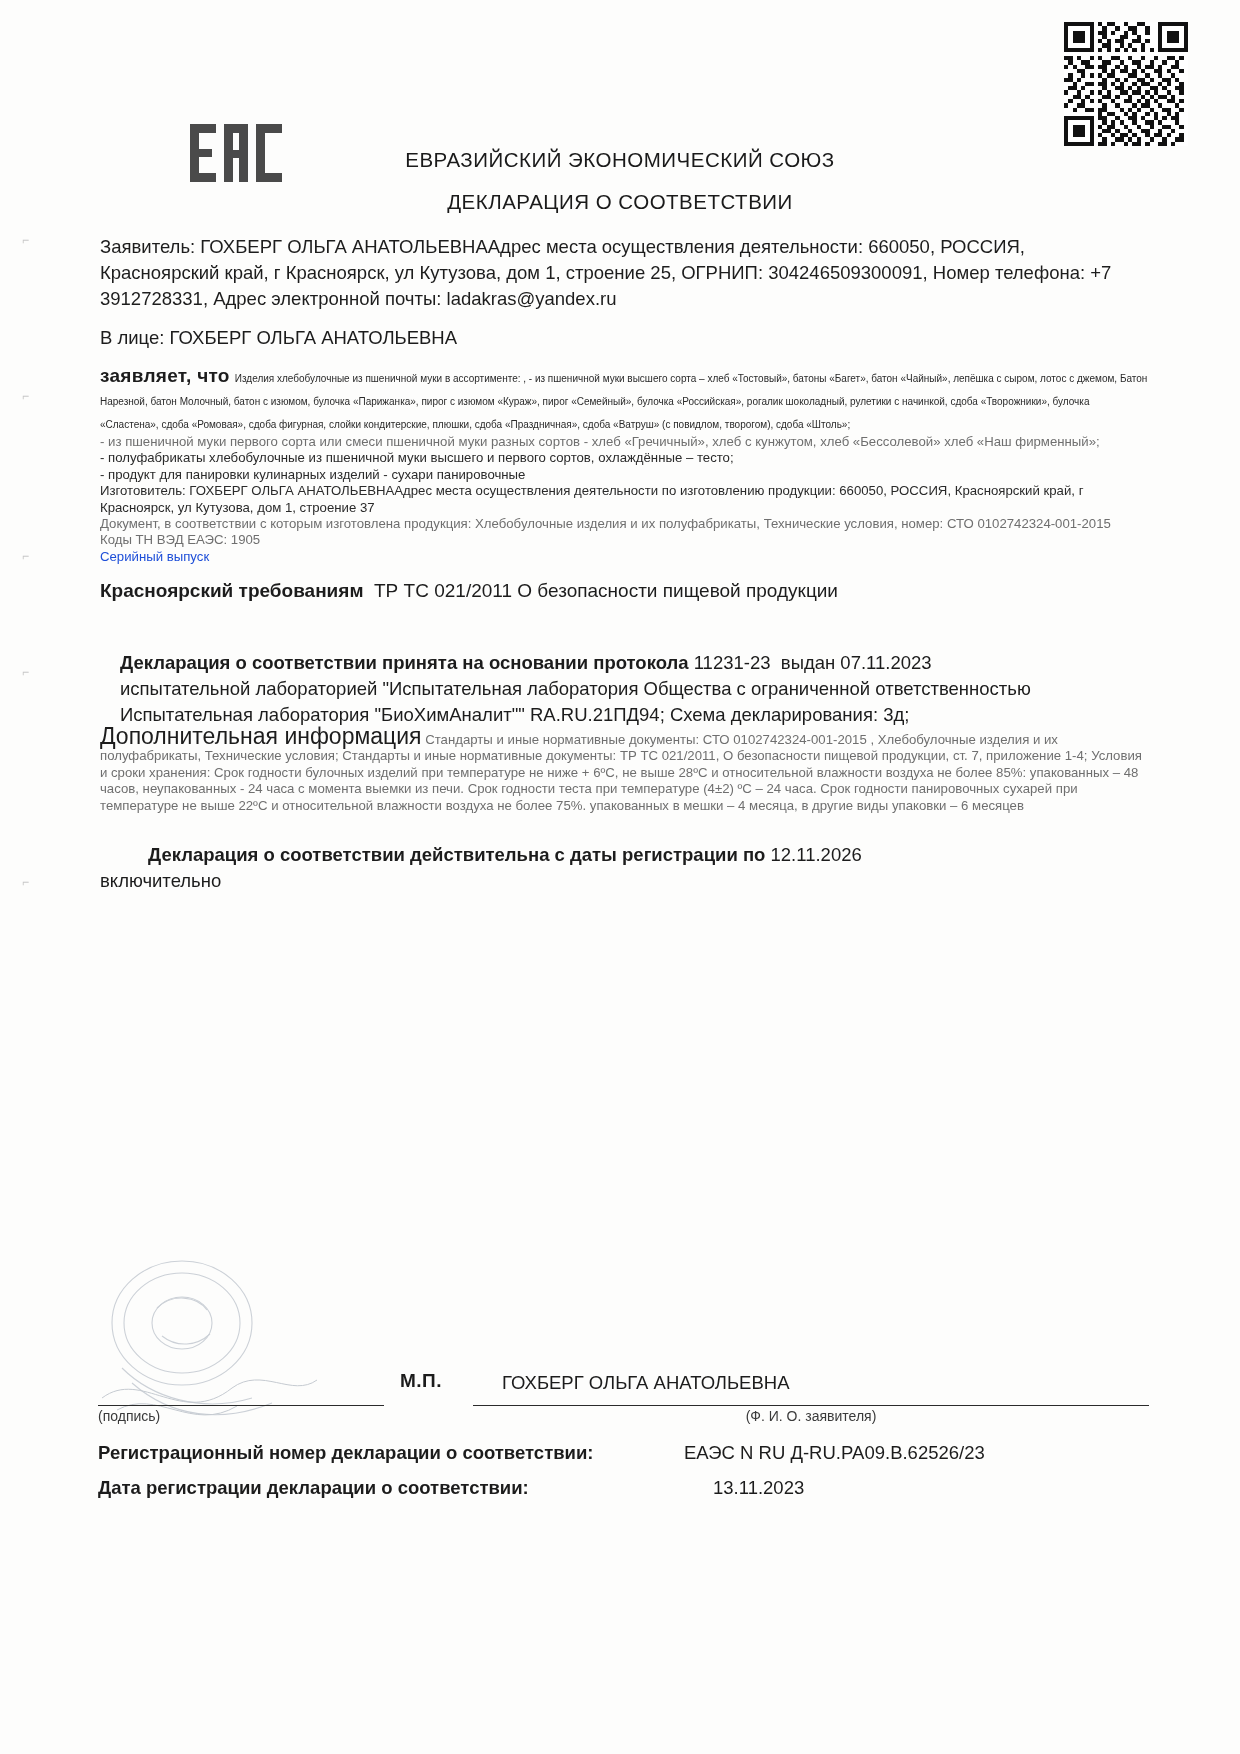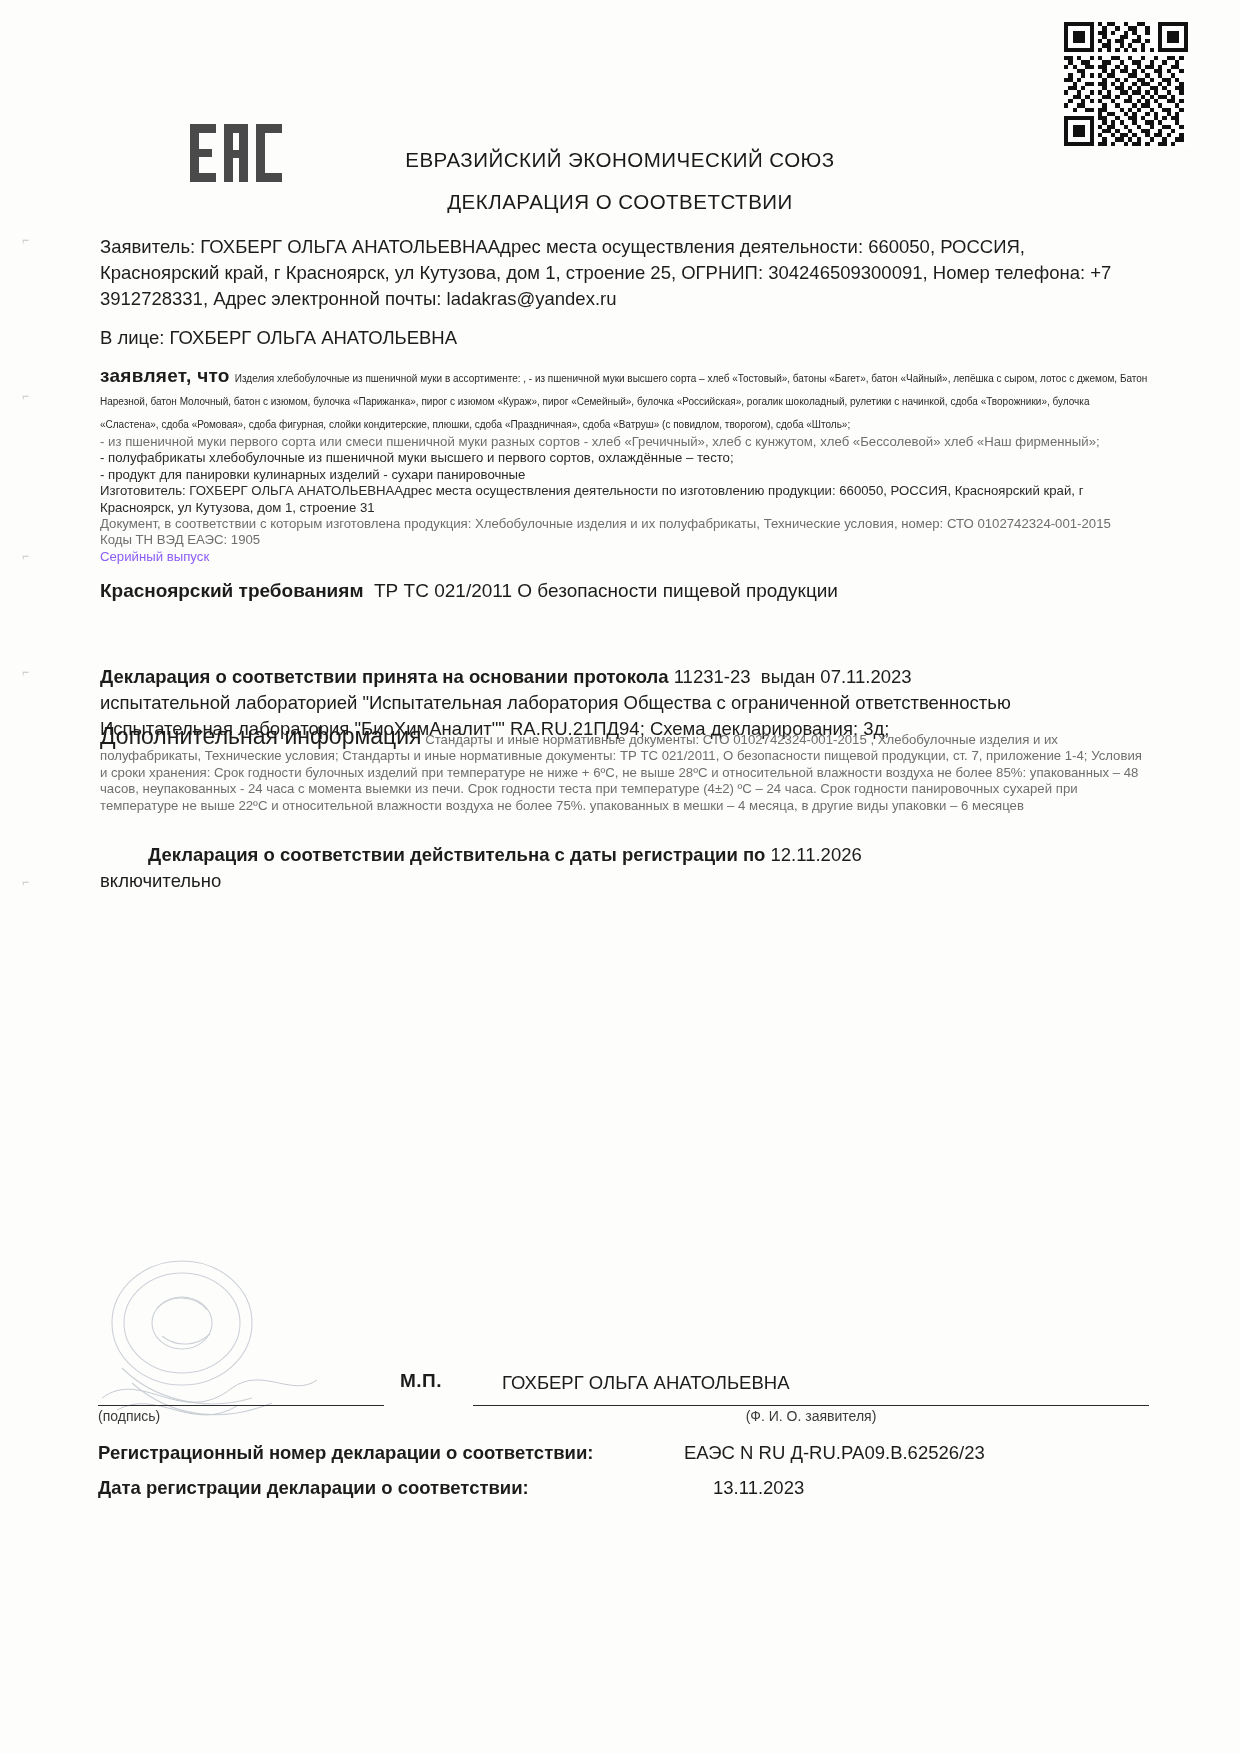--- a/index.html
+++ b/index.html
@@ -98,33 +98,34 @@
     line-height: 16.4px;
     color: #2a2a2a;
   }
   .small-p {
     margin: 0;
     font-size: 13.2px;
     line-height: 16.4px;
     color: #2a2a2a;
   }
   .faded { color: #6f6f6f; }
-  .faded2 { color: #8b5cf6; }
+  .faded2 { color: #1d4ed8; }
 
   .conform {
     top: 578px;
     font-size: 19px;
     line-height: 26px;
   }
   .conform b { font-weight: bold; }
 
   .protocol {
-    top: 664px;
+    top: 650px;
     font-size: 18.5px;
     line-height: 26px;
+    margin-left: 20px;
   }
   .protocol b { font-weight: bold; }
 
   .addinfo {
     top: 728px;
     font-size: 13.2px;
     line-height: 16.4px;
   }
   .addinfo .ttl {
     font-size: 23px;
@@ -511,21 +512,21 @@
 
   <div class="block applicant">Заявитель: ГОХБЕРГ ОЛЬГА АНАТОЛЬЕВНААдрес места осуществления деятельности: 660050, РОССИЯ, Красноярский край, г Красноярск, ул Кутузова, дом 1, строение 25, ОГРНИП: 304246509300091, Номер телефона: +7 3912728331, Адрес электронной почты: ladakras@yandex.ru</div>
   <div class="block inface">В лице: ГОХБЕРГ ОЛЬГА АНАТОЛЬЕВНА</div>
 
   <div class="block declares">
     <span class="lead">заявляет, что</span>
     <span class="small">Изделия хлебобулочные из пшеничной муки в ассортименте: , - из пшеничной муки высшего сорта – хлеб «Тостовый», батоны «Багет», батон «Чайный», лепёшка с сыром, лотос с джемом, Батон Нарезной, батон Молочный, батон с изюмом, булочка «Парижанка», пирог с изюмом «Кураж», пирог «Семейный», булочка «Российская», рогалик шоколадный, рулетики с начинкой, сдоба «Творожники», булочка «Сластена», сдоба «Ромовая», сдоба фигурная, слойки кондитерские, плюшки, сдоба «Праздничная», сдоба «Ватруш» (с повидлом, творогом), сдоба «Штоль»;</span>
     <p class="small-p faded">- из пшеничной муки первого сорта или смеси пшеничной муки разных сортов - хлеб «Гречичный», хлеб с кунжутом, хлеб «Бессолевой» хлеб «Наш фирменный»;</p>
     <p class="small-p">- полуфабрикаты хлебобулочные из пшеничной муки высшего и первого сортов, охлаждённые – тесто;</p>
     <p class="small-p">- продукт для панировки кулинарных изделий - сухари панировочные</p>
-    <p class="small-p">Изготовитель: ГОХБЕРГ ОЛЬГА АНАТОЛЬЕВНААдрес места осуществления деятельности по изготовлению продукции: 660050, РОССИЯ, Красноярский край, г Красноярск, ул Кутузова, дом 1, строение 31</p>
+    <p class="small-p">Изготовитель: ГОХБЕРГ ОЛЬГА АНАТОЛЬЕВНААдрес места осуществления деятельности по изготовлению продукции: 660050, РОССИЯ, Красноярский край, г Красноярск, ул Кутузова, дом 1, строение 37</p>
     <p class="small-p faded">Документ, в соответствии с которым изготовлена продукция: Хлебобулочные изделия и их полуфабрикаты, Технические условия, номер: СТО 0102742324-001-2015</p>
     <p class="small-p faded">Коды ТН ВЭД ЕАЭС: 1905</p>
     <p class="small-p faded2">Серийный выпуск</p>
   </div>
 
   <div class="block conform">
     <b>Красноярский требованиям</b>
     &nbsp;<span>ТР ТС 021/2011 О безопасности пищевой продукции</span>
   </div>
 

